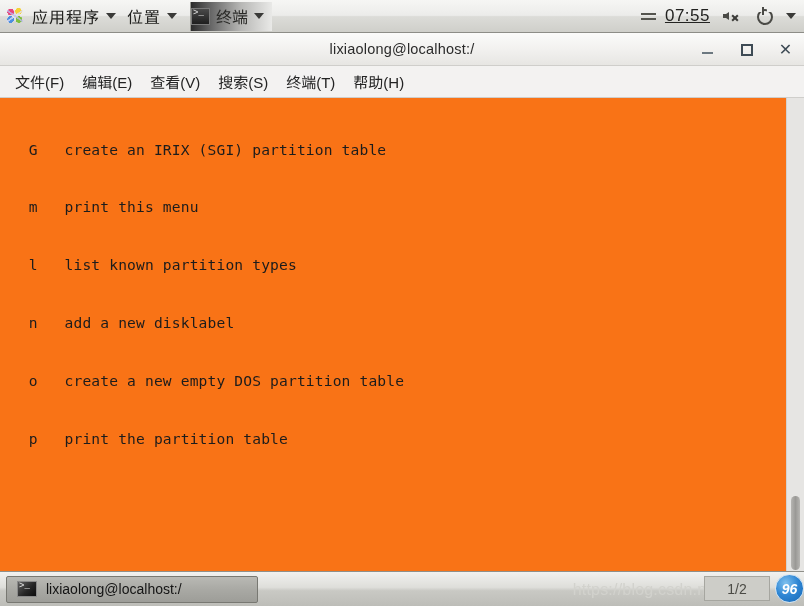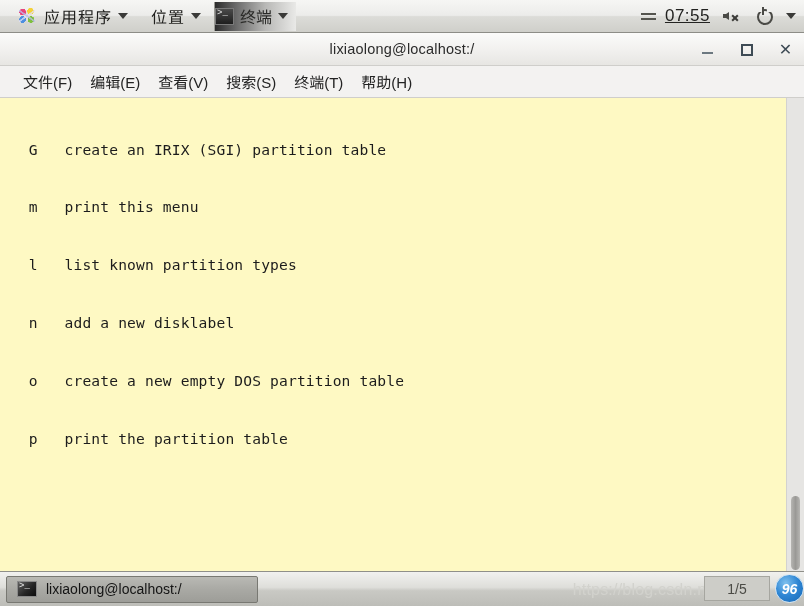--- a/index.html
+++ b/index.html
@@ -37,21 +37,20 @@
   }
   .panel-menu {
     display: flex;
     align-items: center;
     height: 29px;
     padding: 0 7px 0 4px;
     gap: 6px;
     color: #20201e;
     font-size: 16px;
     cursor: default;
-    margin-left: 12px;
   }
   .panel-menu .lbl { letter-spacing: 1px; }
   .caret {
     width: 0; height: 0;
     border-left: 5px solid transparent;
     border-right: 5px solid transparent;
     border-top: 6px solid #3a3a38;
     display: inline-block;
   }
   #apps-logo {
@@ -193,41 +192,41 @@
     font-weight:700;
     font-size:16px;
   }
 
   #menubar {
     height: 31px;
     background: #f3f2f1;
     border-bottom: 1px solid #cfcecb;
     display: flex;
     align-items: center;
-    padding-left: 16px;
+    padding-left: 8px;
     gap: 4px;
   }
   .menuitem {
     font-size: 15px;
     color: #232323;
     padding: 3px 7px;
     cursor: default;
     border-radius: 2px;
   }
 
   
   #term-wrap {
     position: relative;
     height: 474px;
     background: #ffffff;
     display: flex;
   }
   #term {
     flex: 1 1 auto;
-    background: #fef9c3;
+    background: #f97316;
     color: #1c1c1c;
     font-family: "DejaVu Sans Mono", "Liberation Mono", monospace;
     font-size: 14.6px;
     line-height: 19.3px;
     padding: 3px 0 0 2px;
     white-space: pre;
     overflow: hidden;
     box-sizing: border-box;
     letter-spacing: .15px;
   }
@@ -432,18 +431,18 @@
   </div>
 
   <div id="bottom-panel">
     <div id="taskbutton">
       <span class="termicon">&gt;_</span>
       <span>lixiaolong@localhost:/</span>
     </div>
     <div id="bottom-spacer"></div>
     <div id="watermark">https://blog.csdn.net/qq_</div>
     <div id="workspace-switcher">
-      <span>1/5</span>
+      <span>1/2</span>
     </div>
     <div id="notify-badge">96</div>
   </div>
 
 </div>
 
 </body></html>

